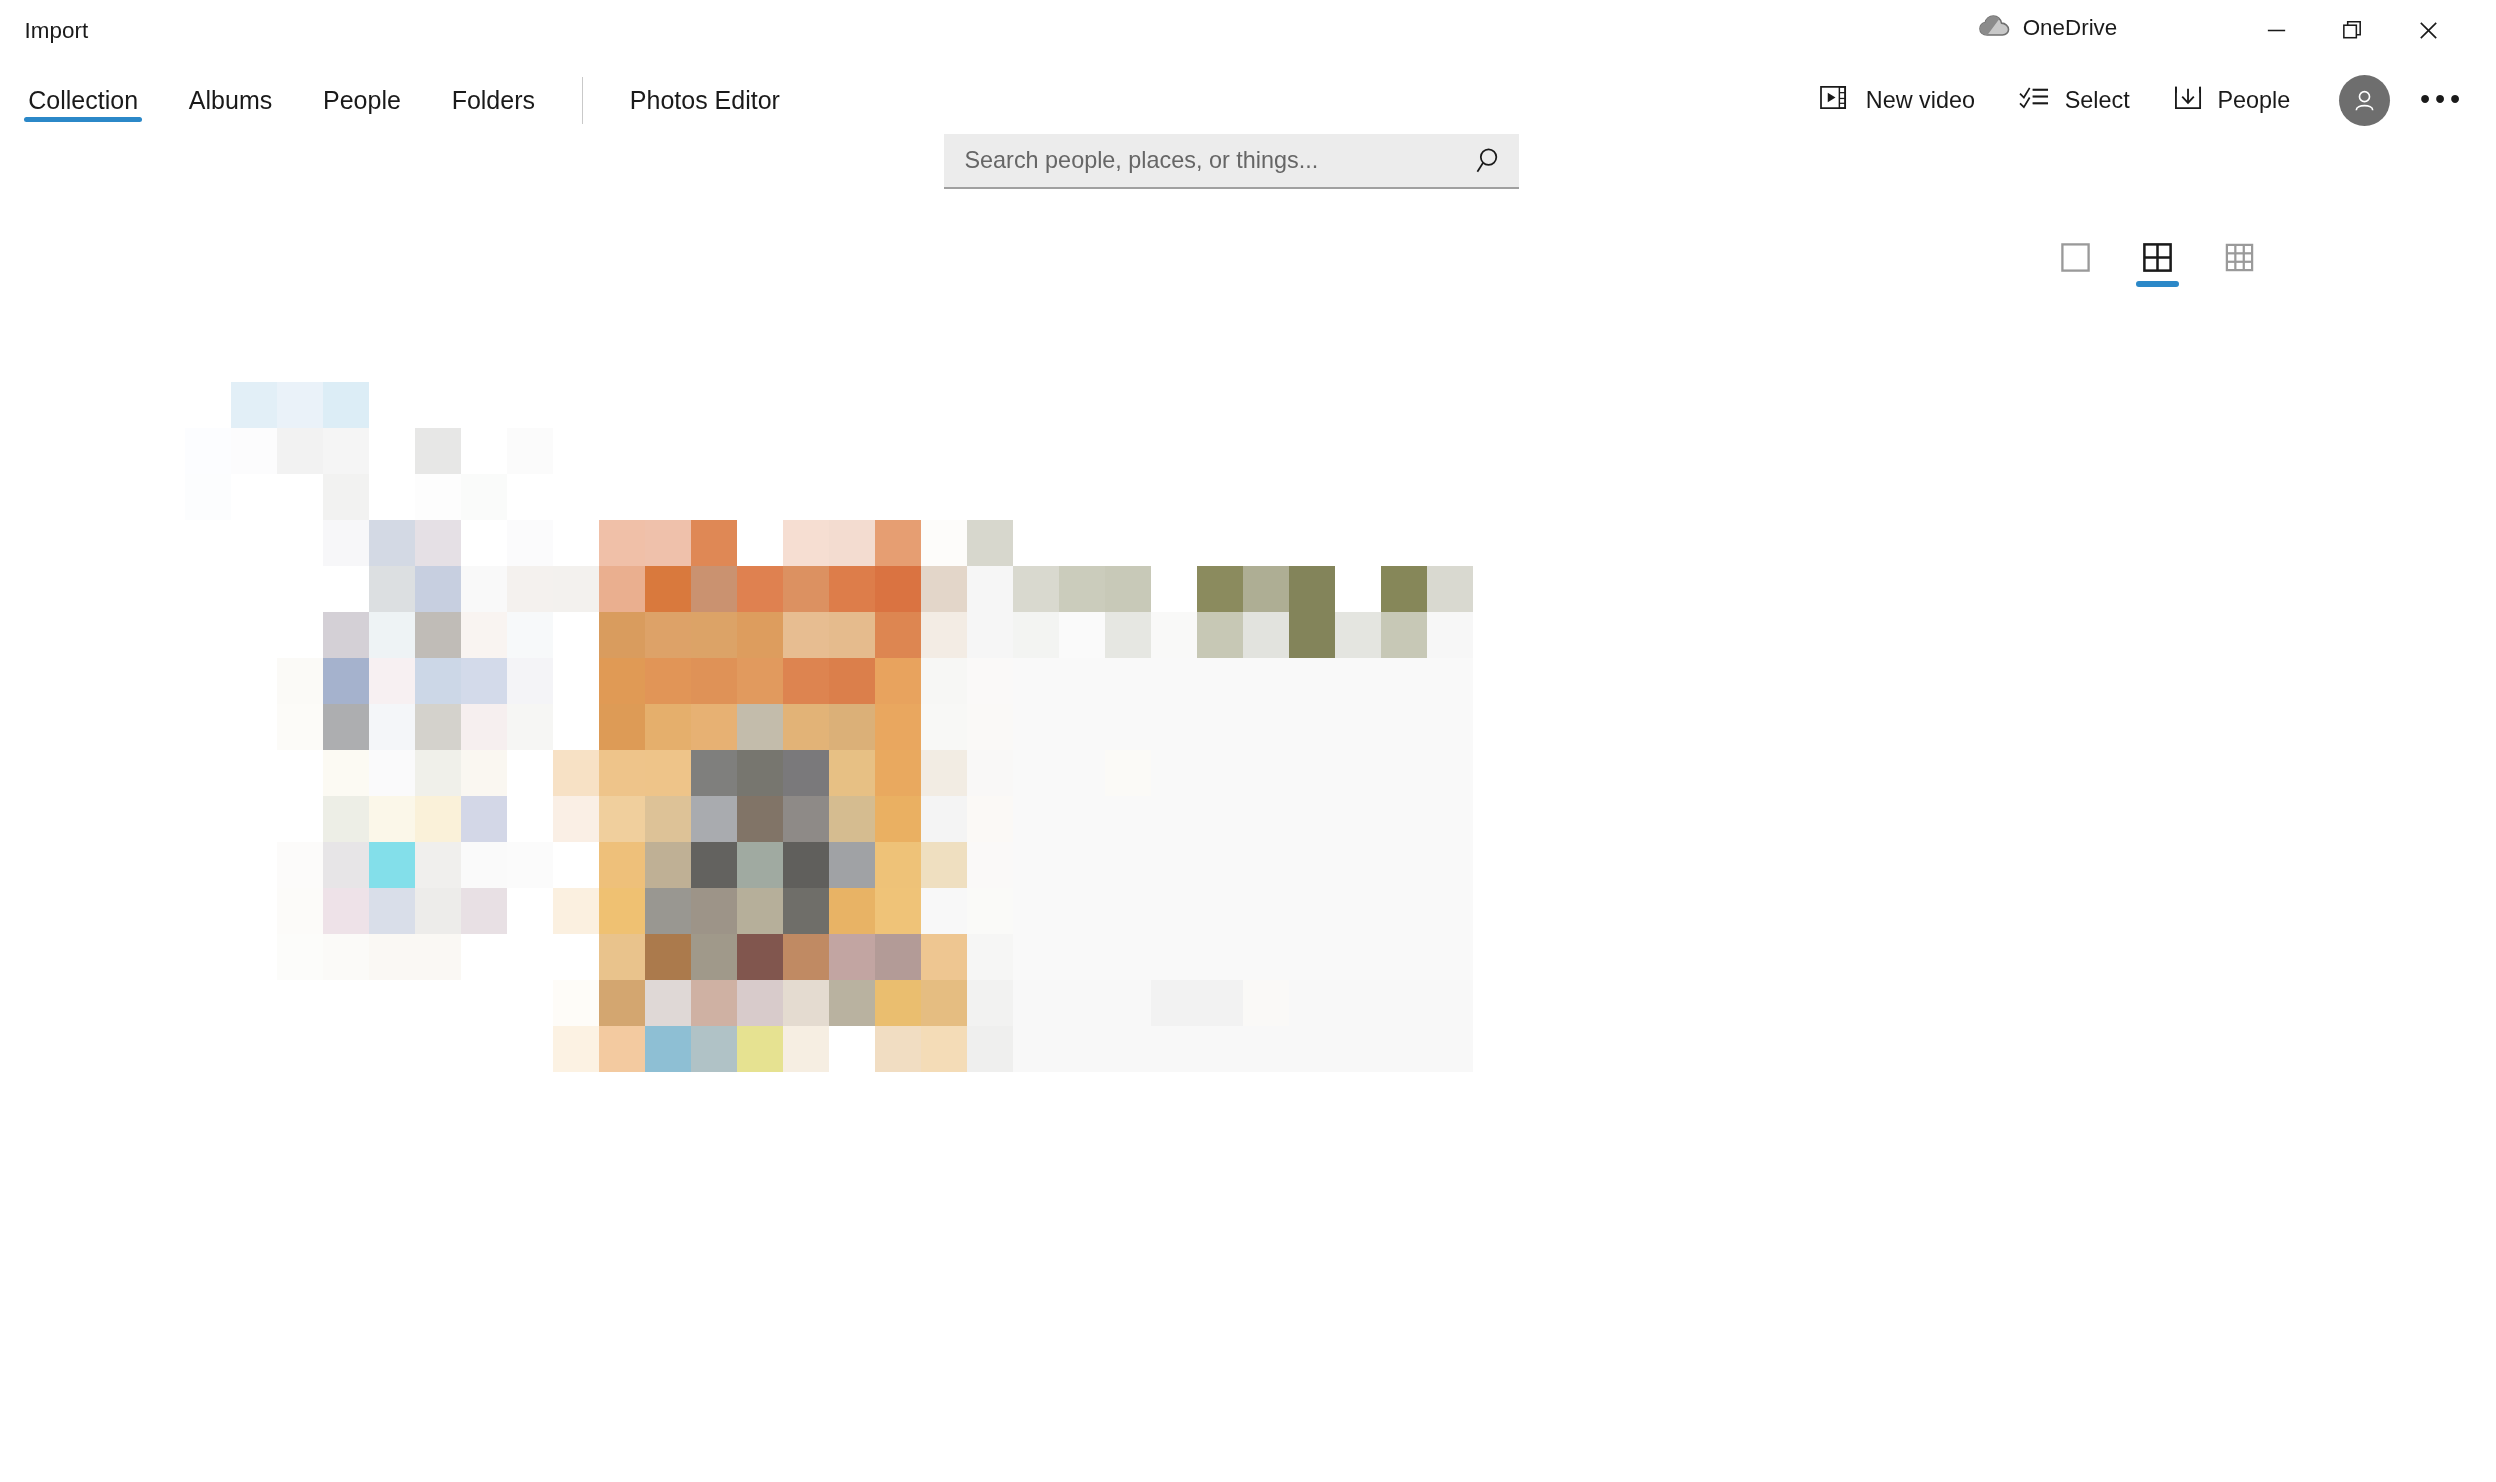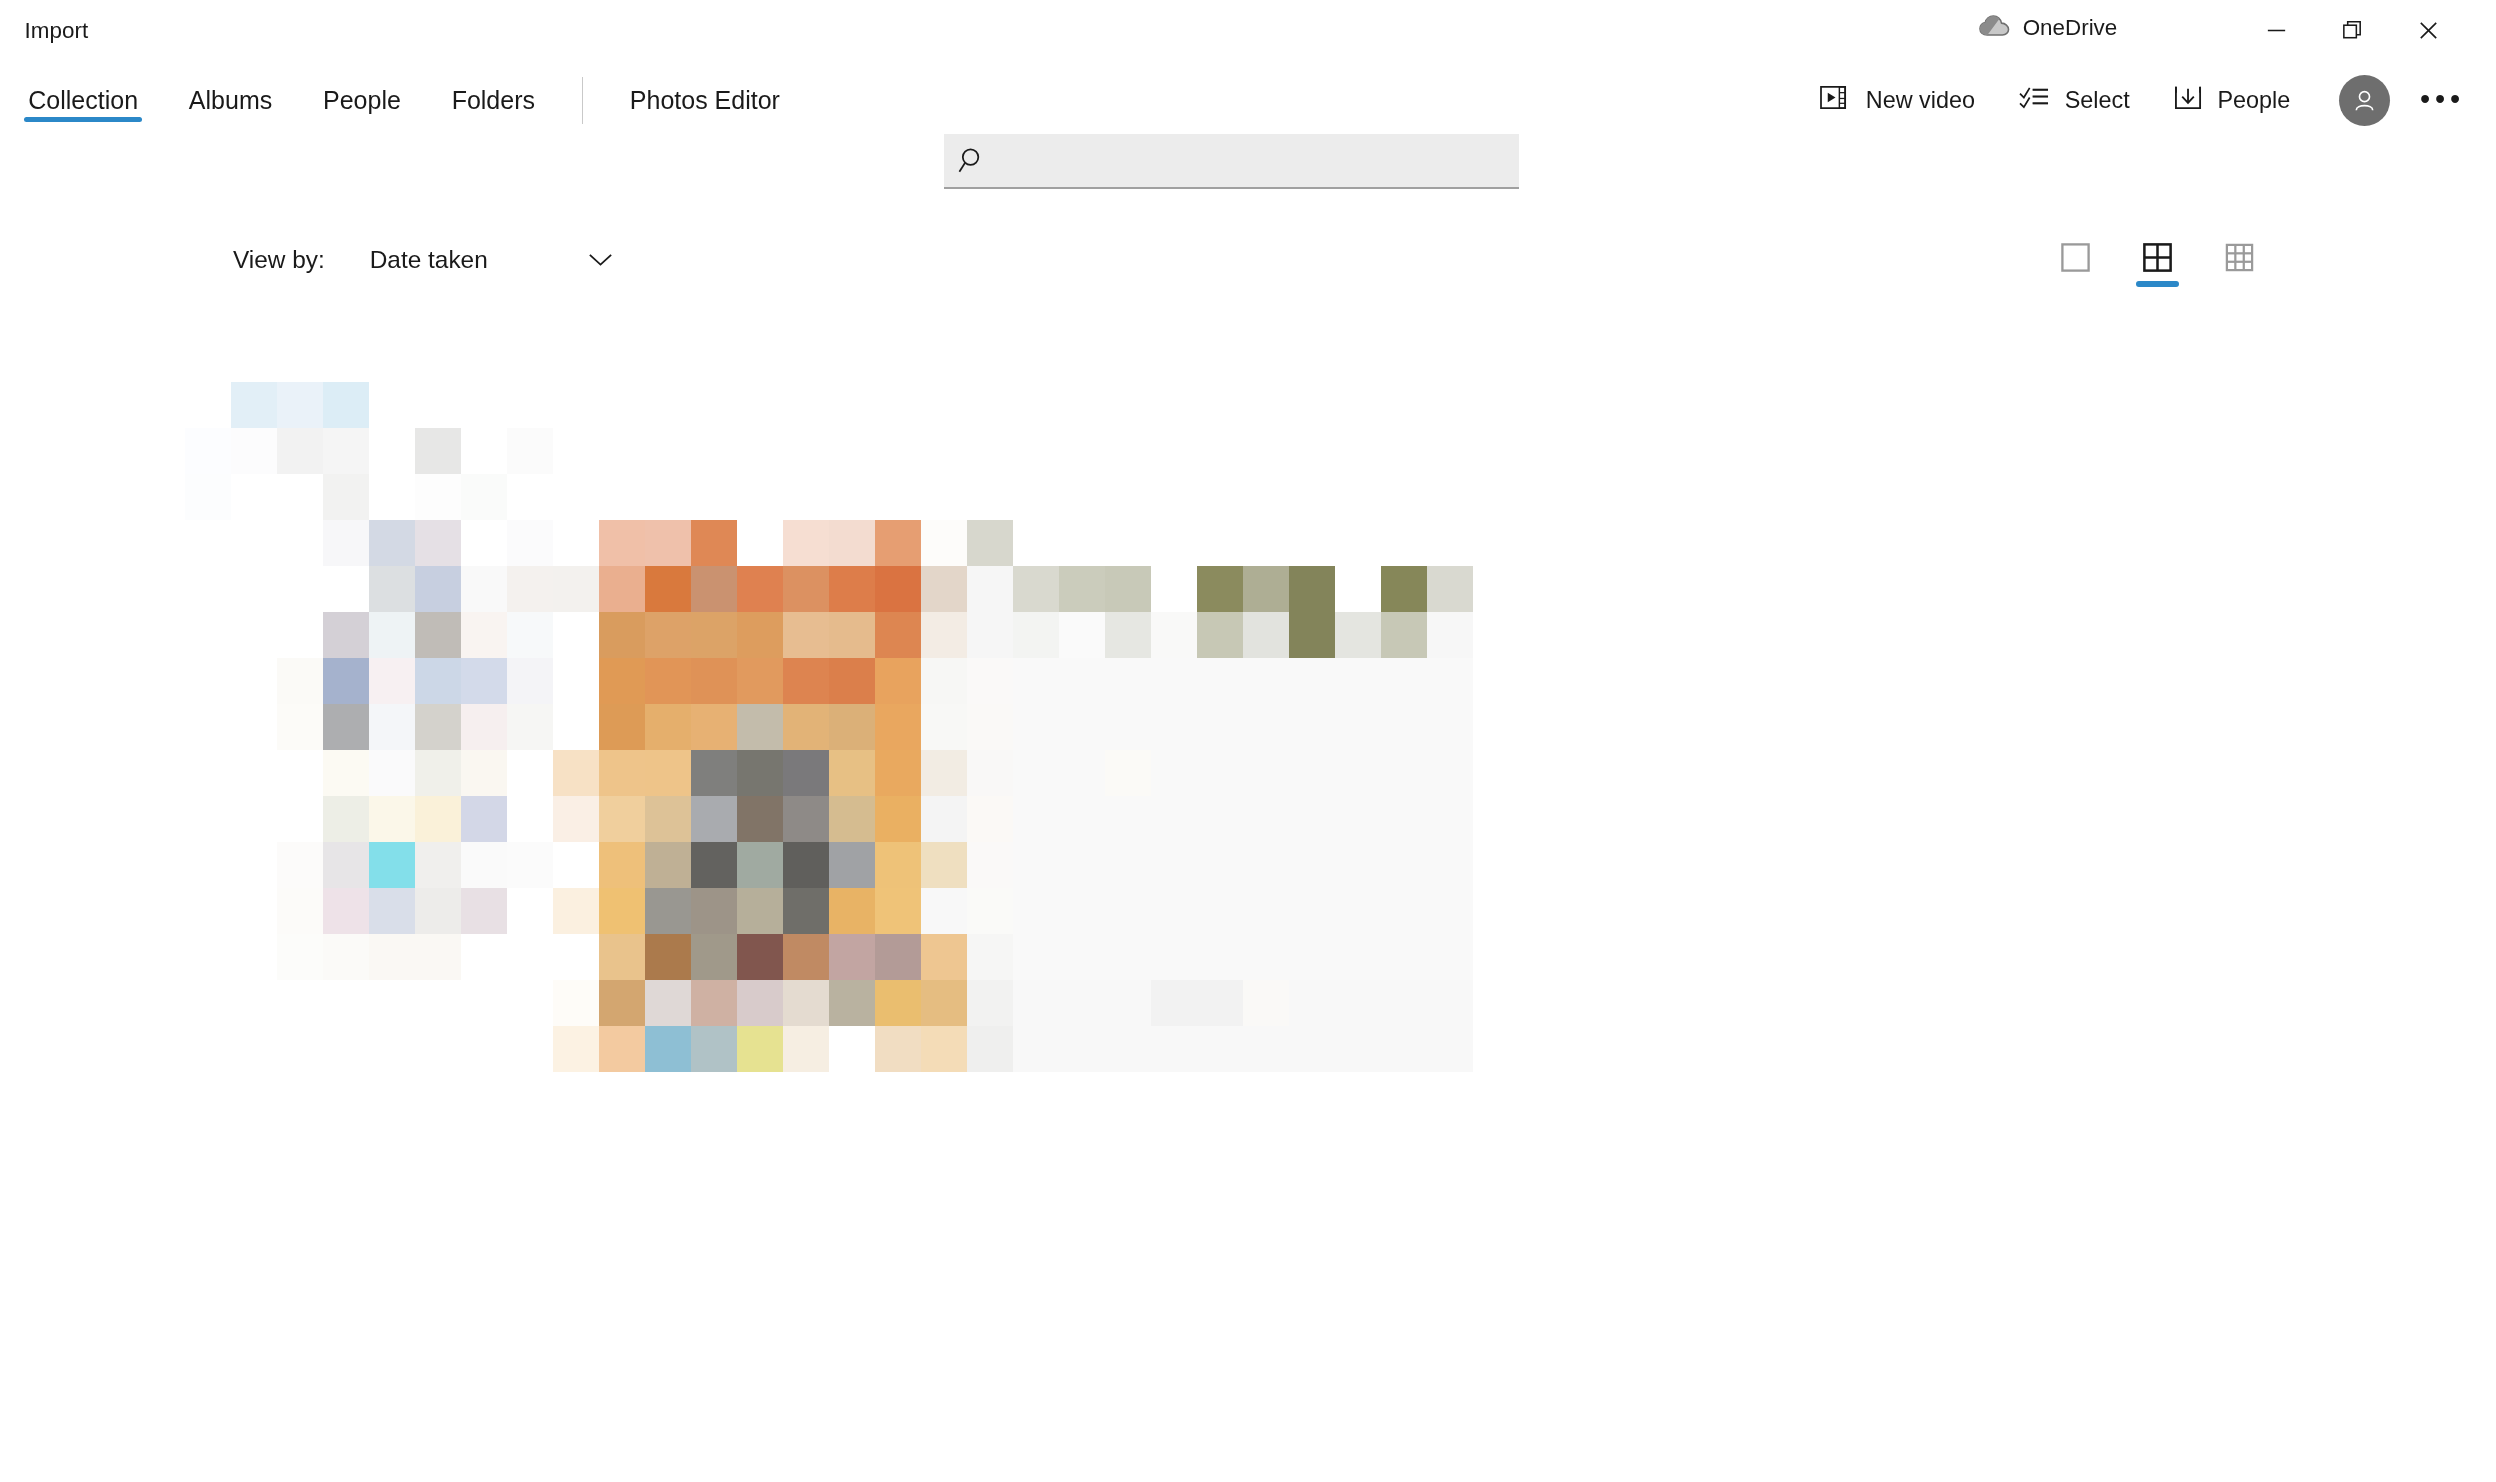--- a/index.html
+++ b/index.html
@@ -316,20 +316,21 @@
       <div class="nav-tab">
         <span>Folders</span>
       </div>
       <div class="nav-sep"></div>
       <div class="nav-tab">
         <span>Photos Editor</span>
       </div>
     </nav>
 
     <div id="search-box">
+      <input id="search-input" type="text" placeholder="Search people, places, or things..." style="">
       <button id="search-submit">
         <svg width="33" height="33" viewBox="0 0 34 34">
           <circle cx="15" cy="13.5" r="8" fill="none" stroke="#1a1a1a" stroke-width="1.8"></circle>
           <line x1="9.2" y1="19.6" x2="3.5" y2="28.5" stroke="#1a1a1a" stroke-width="1.8"></line>
         </svg>
       </button>
     </div>
 
     <div id="cmd-actions">
 
@@ -381,31 +382,20 @@
       </div>
 
       <div id="overflow-button">
         <span>•••</span>
       </div>
     </div>
   </div>
 
   <div id="viewbar">
 
-    <div id="viewby-group">
-      <span id="viewby-label">View by:</span>
-      <div id="viewby-dropdown">
-        <span id="viewby-value">Date taken</span>
-        <span id="viewby-chevron">
-          <svg width="29" height="19.5" viewBox="0 0 30 20">
-            <polyline points="4,5 15,15 26,5" fill="none" stroke="#1a1a1a" stroke-width="1.9"></polyline>
-          </svg>
-        </span>
-      </div>
-    </div>
 
     <div id="zoom-modes">
 
       <div class="zoom-mode">
         <svg width="33" height="33" viewBox="0 0 34 34">
           <rect x="3.5" y="3.5" width="27" height="27" fill="none" stroke="#9a9a9a" stroke-width="2.4"></rect>
         </svg>
       </div>
 
       <div class="zoom-mode">

